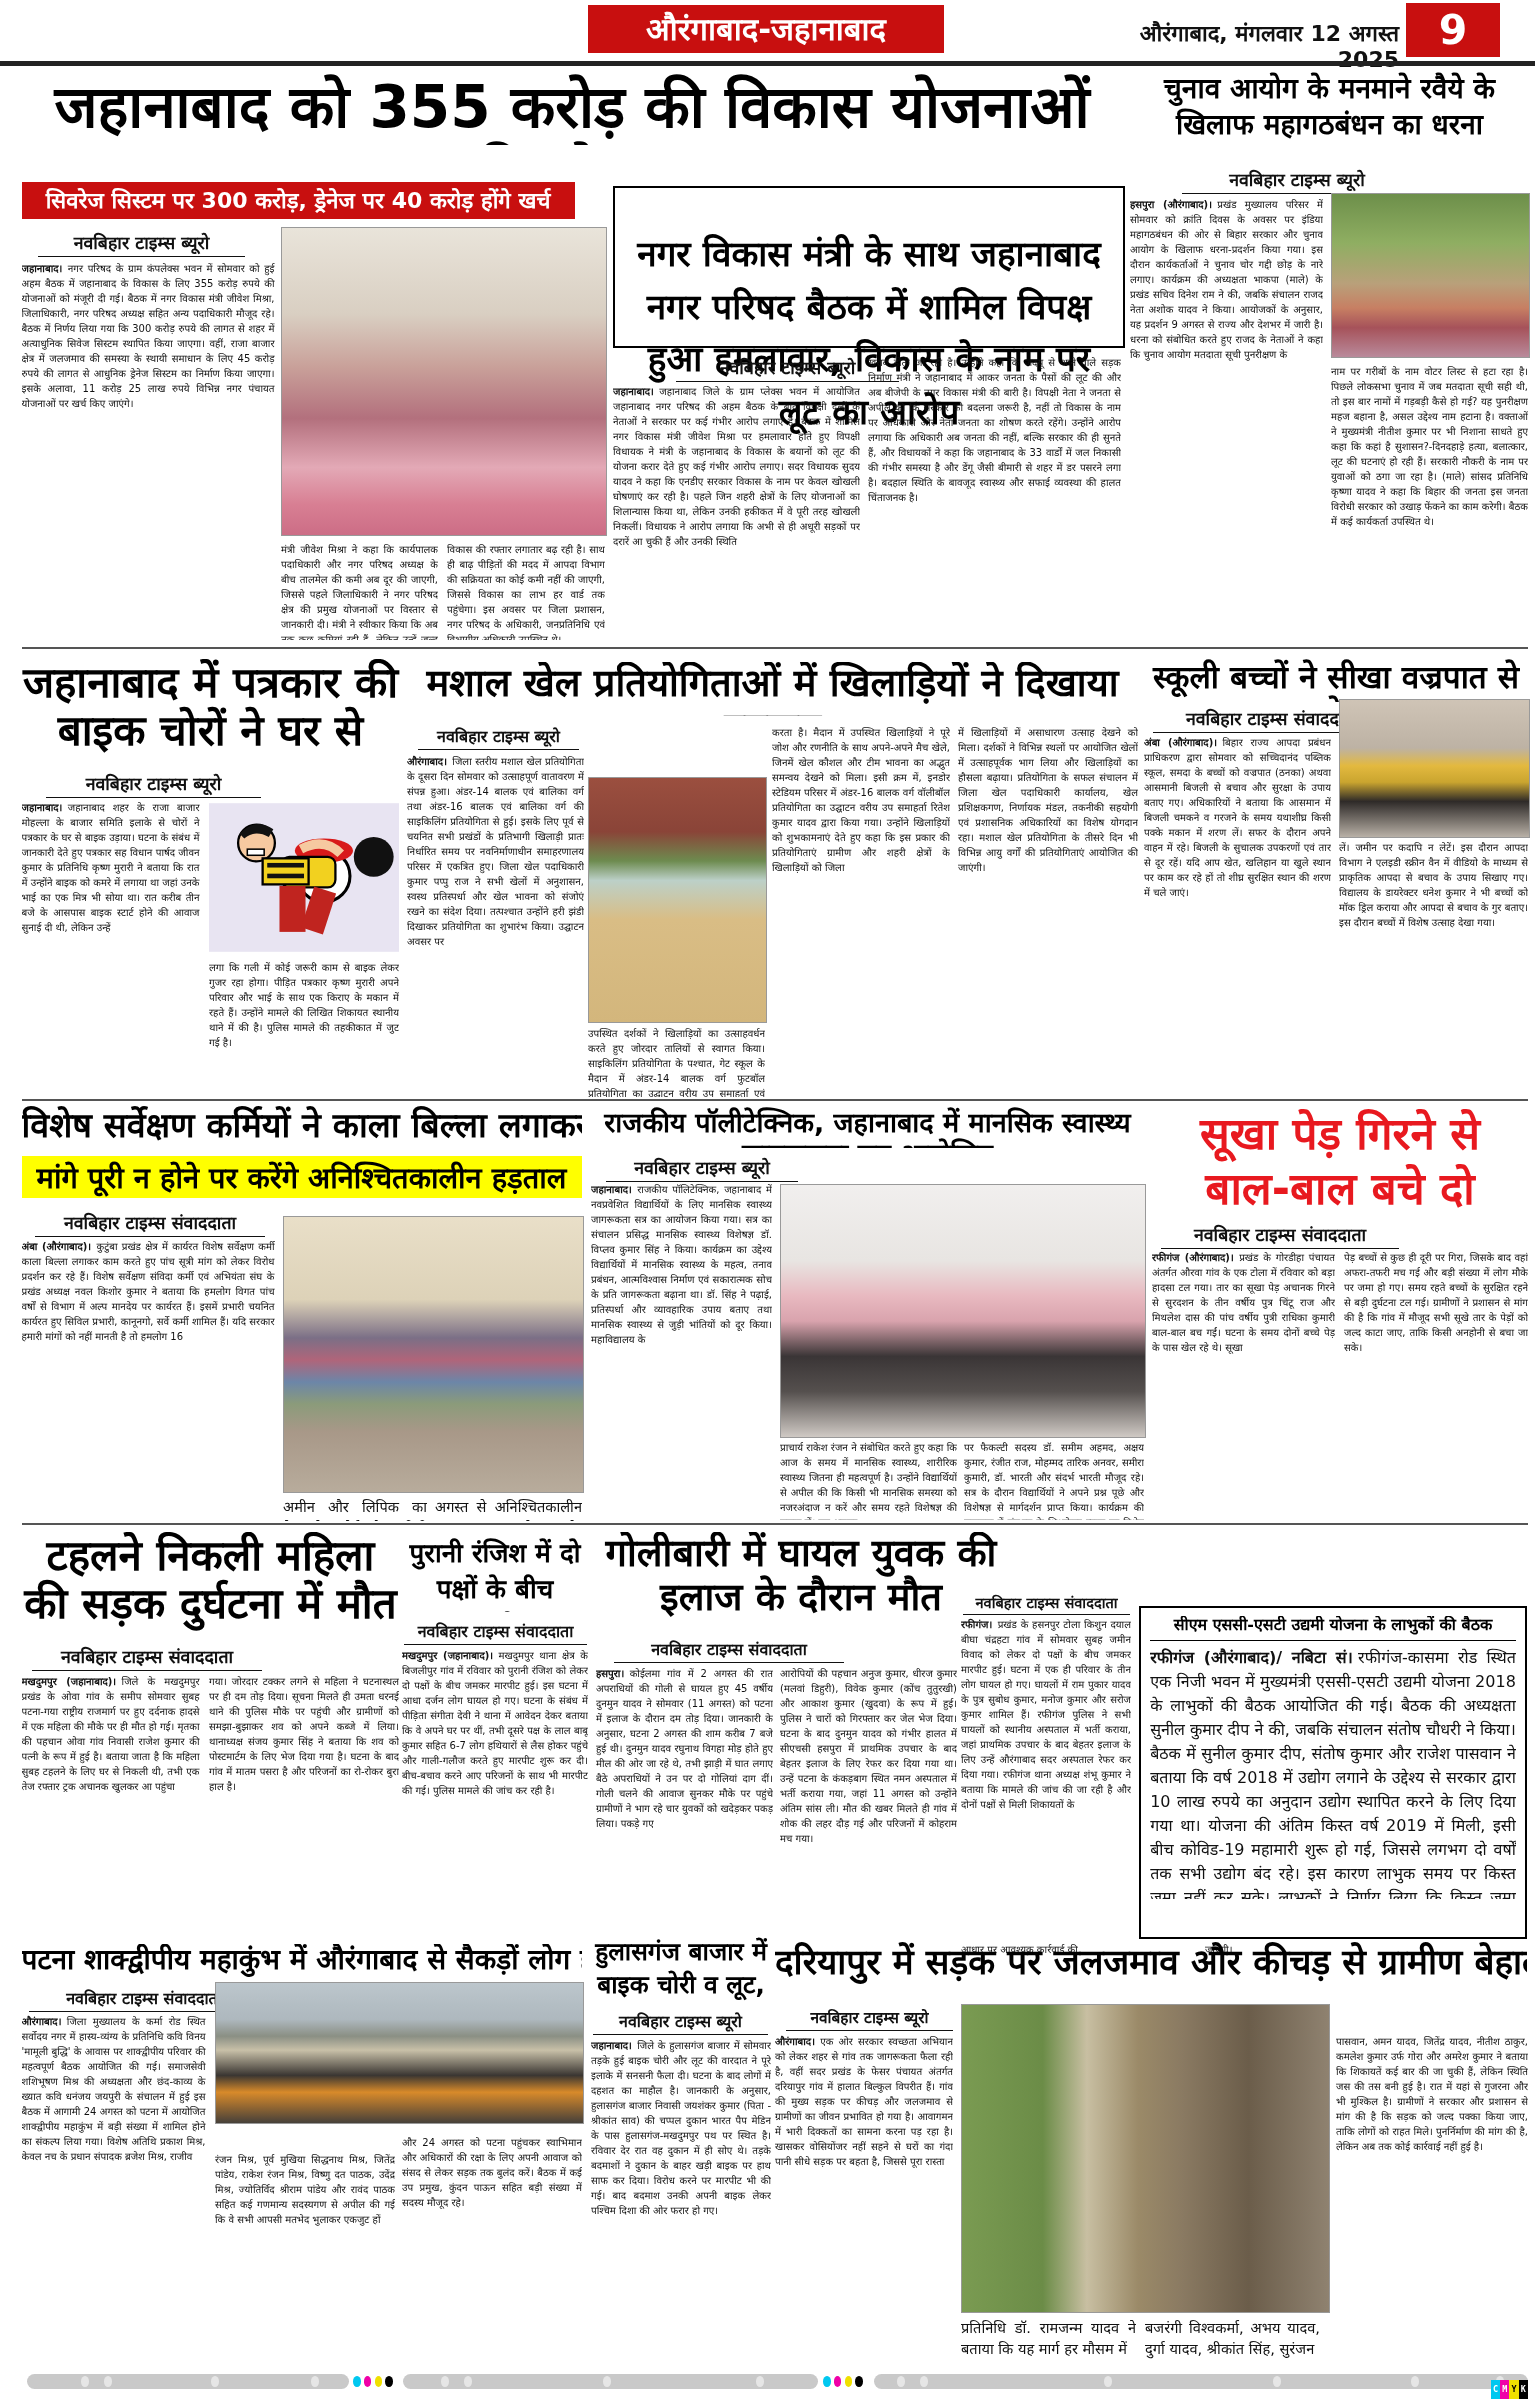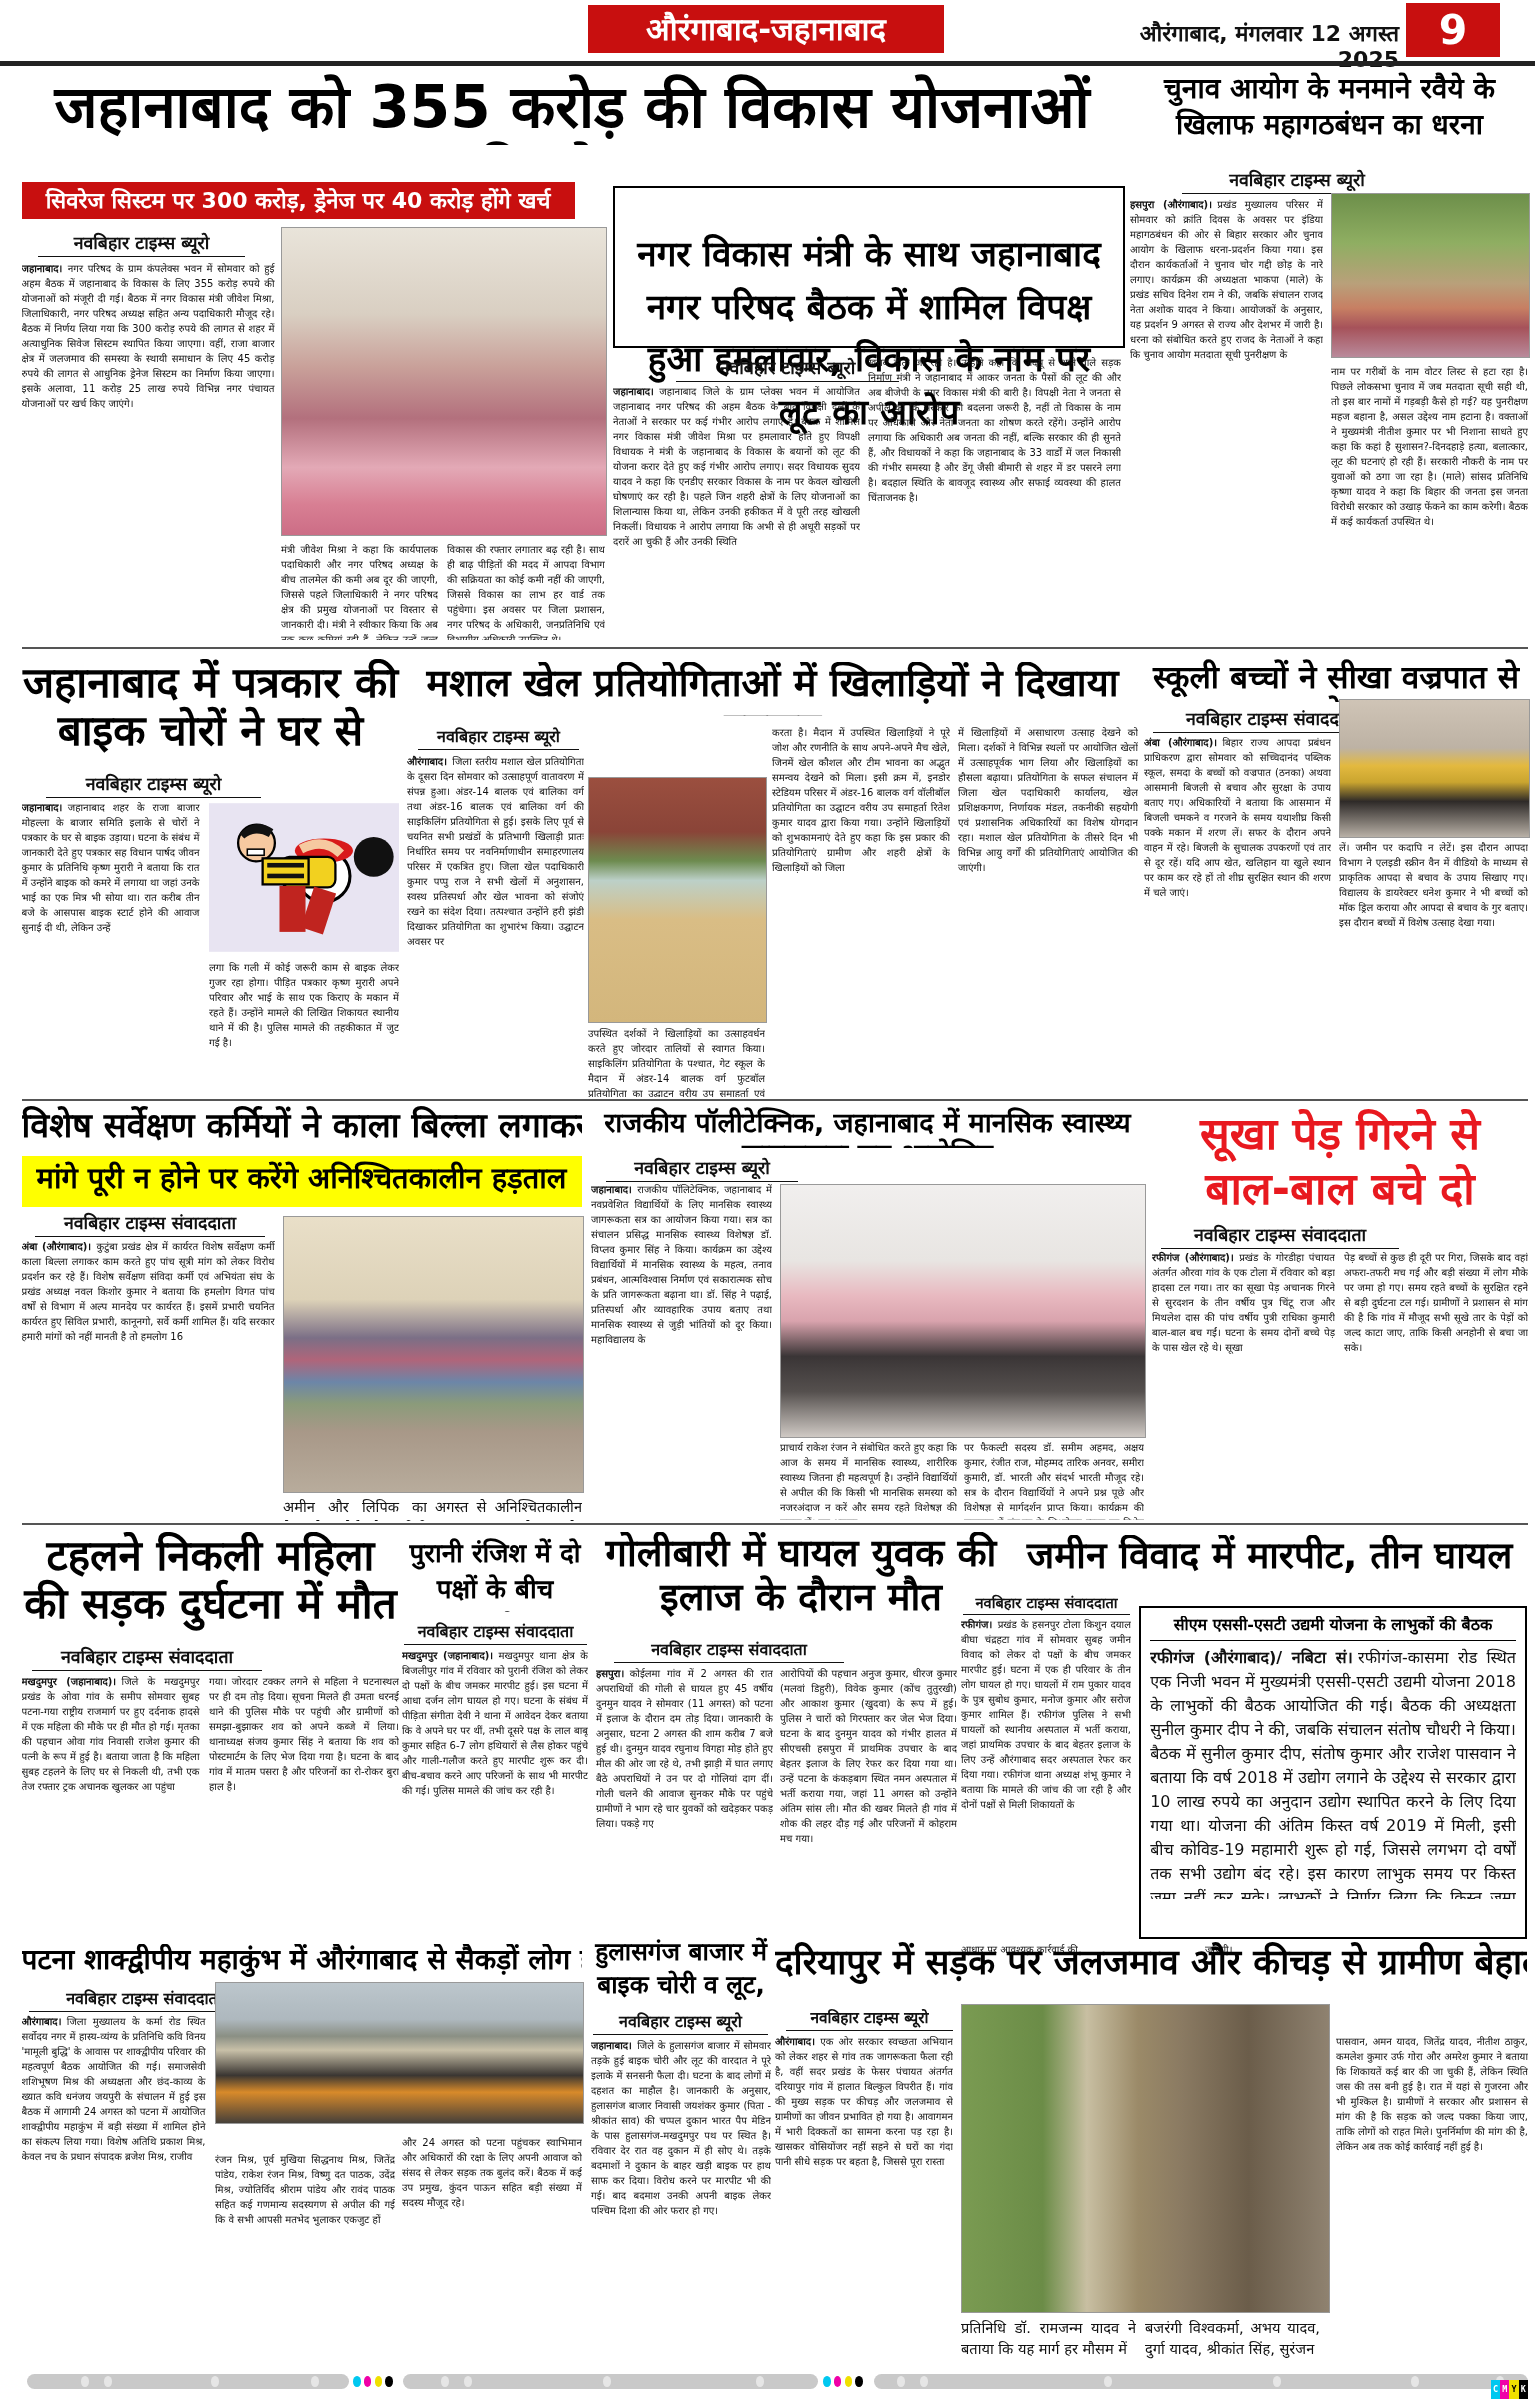--- a/index.html
+++ b/index.html
@@ -98,21 +98,21 @@
   <div class="abs hl" style="left:1144px;top:659px;width:384px;height:43px;font-size:31.5px;">स्कूली बच्चों ने सीखा वज्रपात से बचाव के उपाय</div>
   <div class="abs byline" style="left:1153px;top:706px;width:238px;">नवबिहार टाइम्स संवाददाता</div>
   <div class="abs body" style="left:1144px;top:735px;width:187px;height:361px;"><b class="dl">अंबा (औरंगाबाद)।</b><span>बिहार राज्य आपदा प्रबंधन प्राधिकरण द्वारा सोमवार को सच्चिदानंद पब्लिक स्कूल, समदा के बच्चों को वज्रपात (ठनका) अथवा आसमानी बिजली से बचाव और सुरक्षा के उपाय बताए गए। अधिकारियों ने बताया कि आसमान में बिजली चमकने व गरजने के समय यथाशीघ्र किसी पक्के मकान में शरण लें। सफर के दौरान अपने वाहन में रहे। बिजली के सुचालक उपकरणों एवं तार से दूर रहें। यदि आप खेत, खलिहान या खुले स्थान पर काम कर रहे हों तो शीघ्र सुरक्षित स्थान की शरण में चले जाएं।</span></div>
   <div class="abs photo" style="left:1339px;top:699px;width:189px;height:137px;
               background:linear-gradient(180deg,#cfc4b6 0%,#bdb2a4 35%,#e3b93f 48%,#caa52f 60%,#2e2a28 74%,#b8b0a6 100%);"></div>
   <div class="abs body" style="left:1339px;top:840px;width:189px;height:256px;">लें। जमीन पर कदापि न लेटें। इस दौरान आपदा विभाग ने एलइडी स्क्रीन वैन में वीडियो के माध्यम से प्राकृतिक आपदा से बचाव के उपाय सिखाए गए। विद्यालय के डायरेक्टर धनेश कुमार ने भी बच्चों को मॉक ड्रिल कराया और आपदा से बचाव के गुर बताए। इस दौरान बच्चों में विशेष उत्साह देखा गया।</div>
 
   <div class="abs rule-h" style="left:21.5px;top:1099px;width:1506px;height:1.5px;background:#555;"></div>
 
   <div class="abs hl" style="left:21.5px;top:1106px;width:560px;height:43px;font-size:34px;white-space:nowrap;">विशेष सर्वेक्षण कर्मियों ने काला बिल्ला लगाकर किया प्रदर्शन</div>
-  <div class="abs yellowstrip" style="left:21.5px;top:1156px;width:560px;height:51px;font-size:29px;line-height:45px;"><span>मांगे पूरी न होने पर करेंगे अनिश्चितकालीन हड़ताल</span></div>
+  <div class="abs yellowstrip" style="left:21.5px;top:1156px;width:560px;height:42px;font-size:29px;line-height:45px;"><span>मांगे पूरी न होने पर करेंगे अनिश्चितकालीन हड़ताल</span></div>
   <div class="abs byline" style="left:35px;top:1210px;width:230px;">नवबिहार टाइम्स संवाददाता</div>
   <div class="abs body" style="left:21.5px;top:1239px;width:253px;height:281px;"><b class="dl">अंबा (औरंगाबाद)।</b><span>कुटुंबा प्रखंड क्षेत्र में कार्यरत विशेष सर्वेक्षण कर्मी काला बिल्ला लगाकर काम करते हुए पांच सूत्री मांग को लेकर विरोध प्रदर्शन कर रहे हैं। विशेष सर्वेक्षण संविदा कर्मी एवं अभियंता संघ के प्रखंड अध्यक्ष नवल किशोर कुमार ने बताया कि हमलोग विगत पांच वर्षों से विभाग में अल्प मानदेय पर कार्यरत हैं। इसमें प्रभारी चयनित कार्यरत हुए सिविल प्रभारी, कानूनगो, सर्वे कर्मी शामिल हैं। यदि सरकार हमारी मांगों को नहीं मानती है तो हमलोग 16</span></div>
   <div class="abs photo" style="left:283px;top:1216px;width:299px;height:275px;
               background:linear-gradient(180deg,#e9dfc8 0%,#ddd2b8 30%,#7b6f86 44%,#b0657a 52%,#6c86a8 60%,#8b9b7a 68%,#a89888 78%,#b8ac9c 100%);"></div>
   <div class="abs smallbody" style="left:283px;top:1496px;width:144px;height:24.6px;">अमीन और लिपिक का वेतन ऐड़, जेई और यूडीसी के बराबर किया जाए।</div>
   <div class="abs smallbody" style="left:435px;top:1496px;width:147px;height:24.6px;">अगस्त से अनिश्चितकालीन हड़ताल पर चले जाएंगे। प्रदर्शन में सभी कर्मी शामिल थे।</div>
 
   <div class="abs hl" style="left:591px;top:1107px;width:553px;height:41px;font-size:27px;">राजकीय पॉलीटेक्निक, जहानाबाद में मानसिक स्वास्थ्य जागरूकता सत्र आयोजित</div>
   <div class="abs byline" style="left:606px;top:1155px;width:192px;">नवबिहार टाइम्स ब्यूरो</div>
   <div class="abs body" style="left:591px;top:1182px;width:181px;height:338px;"><b class="dl">जहानाबाद।</b><span>राजकीय पॉलिटेक्निक, जहानाबाद में नवप्रवेशित विद्यार्थियों के लिए मानसिक स्वास्थ्य जागरूकता सत्र का आयोजन किया गया। सत्र का संचालन प्रसिद्ध मानसिक स्वास्थ्य विशेषज्ञ डॉ. विप्लव कुमार सिंह ने किया। कार्यक्रम का उद्देश्य विद्यार्थियों में मानसिक स्वास्थ्य के महत्व, तनाव प्रबंधन, आत्मविश्वास निर्माण एवं सकारात्मक सोच के प्रति जागरूकता बढ़ाना था। डॉ. सिंह ने पढ़ाई, प्रतिस्पर्धा और व्यावहारिक उपाय बताए तथा मानसिक स्वास्थ्य से जुड़ी भांतियों को दूर किया। महाविद्यालय के</span></div>
@@ -135,21 +135,20 @@
 
   <div class="abs hl" style="left:402px;top:1535px;width:186px;height:77px;font-size:26px;line-height:1.4;">पुरानी रंजिश में दो पक्षों के बीच मारपीट</div>
   <div class="abs byline" style="left:404px;top:1620px;width:183px;font-size:16px;">नवबिहार टाइम्स संवाददाता</div>
   <div class="abs body" style="left:402px;top:1648px;width:186px;height:316px;"><b class="dl">मखदुमपुर (जहानाबाद)।</b><span>मखदुमपुर थाना क्षेत्र के बिजलीपुर गांव में रविवार को पुरानी रंजिश को लेकर दो पक्षों के बीच जमकर मारपीट हुई। इस घटना में आधा दर्जन लोग घायल हो गए। घटना के संबंध में पीड़िता संगीता देवी ने थाना में आवेदन देकर बताया कि वे अपने घर पर थीं, तभी दूसरे पक्ष के लाल बाबू कुमार सहित 6-7 लोग हथियारों से लैस होकर पहुंचे और गाली-गलौज करते हुए मारपीट शुरू कर दी। बीच-बचाव करने आए परिजनों के साथ भी मारपीट की गई। पुलिस मामले की जांच कर रही है।</span></div>
 
   <div class="abs hl" style="left:596px;top:1532px;width:410px;height:101px;font-size:38px;">गोलीबारी में घायल युवक की इलाज के दौरान मौत</div>
   <div class="abs byline" style="left:614px;top:1638px;width:230px;font-size:16px;">नवबिहार टाइम्स संवाददाता</div>
   <div class="abs body" style="left:596px;top:1666px;width:177px;height:298px;"><b class="dl">हसपुरा।</b><span>कोईलमा गांव में 2 अगस्त की रात अपराधियों की गोली से घायल हुए 45 वर्षीय दुनमुन यादव ने सोमवार (11 अगस्त) को पटना में इलाज के दौरान दम तोड़ दिया। जानकारी के अनुसार, घटना 2 अगस्त की शाम करीब 7 बजे हुई थी। दुनमुन यादव रघुनाथ विगहा मोड़ होते हुए मील की ओर जा रहे थे, तभी झाड़ी में घात लगाए बैठे अपराधियों ने उन पर दो गोलियां दाग दीं। गोली चलने की आवाज सुनकर मौके पर पहुंचे ग्रामीणों ने भाग रहे चार युवकों को खदेड़कर पकड़ लिया। पकड़े गए</span></div>
   <div class="abs body" style="left:780px;top:1666px;width:177px;height:298px;">आरोपियों की पहचान अनुज कुमार, धीरज कुमार (मलवां डिहुरी), विवेक कुमार (कोंच तुतुरखी) और आकाश कुमार (खुदवा) के रूप में हुई। पुलिस ने चारों को गिरफ्तार कर जेल भेज दिया। घटना के बाद दुनमुन यादव को गंभीर हालत में सीएचसी हसपुरा में प्राथमिक उपचार के बाद बेहतर इलाज के लिए रेफर कर दिया गया था। उन्हें पटना के कंकड़बाग स्थित नमन अस्पताल में भर्ती कराया गया, जहां 11 अगस्त को उन्होंने अंतिम सांस ली। मौत की खबर मिलते ही गांव में शोक की लहर दौड़ गई और परिजनों में कोहराम मच गया।</div>
 
-  <div class="abs hl" style="left:1013px;top:1535px;width:513px;height:48px;font-size:37px;white-space:nowrap;">जमीन विवाद में मारपीट, तीन घायल</div>
   <div class="abs byline" style="left:963px;top:1592px;width:167px;font-size:14.6px;">नवबिहार टाइम्स संवाददाता</div>
   <div class="abs body" style="left:961px;top:1617px;width:170px;height:322px;"><b class="dl">रफीगंज।</b><span>प्रखंड के हसनपुर टोला किशुन दयाल बीघा चंद्रहटा गांव में सोमवार सुबह जमीन विवाद को लेकर दो पक्षों के बीच जमकर मारपीट हुई। घटना में एक ही परिवार के तीन लोग घायल हो गए। घायलों में राम पुकार यादव के पुत्र सुबोध कुमार, मनोज कुमार और सरोज कुमार शामिल हैं। रफीगंज पुलिस ने सभी घायलों को स्थानीय अस्पताल में भर्ती कराया, जहां प्राथमिक उपचार के बाद बेहतर इलाज के लिए उन्हें औरंगाबाद सदर अस्पताल रेफर कर दिया गया। रफीगंज थाना अध्यक्ष शंभू कुमार ने बताया कि मामले की जांच की जा रही है और दोनों पक्षों से मिली शिकायतों के</span></div>
   <div class="abs body" style="left:961px;top:1942px;width:567px;height:21.5px;white-space:pre;">आधार पर आवश्यक कार्रवाई की                                        जाएगी।</div>
 
   <div class="abs boxart" style="left:1139px;top:1606px;width:384px;height:329px;background:#fff;">
     <div class="hl" style="margin:7.7px 9.2px 4.6px;font-size:16px;border-bottom:1.5px solid #000;padding-bottom:6.1px;">सीएम एससी-एसटी उद्यमी योजना के लाभुकों की बैठक</div>
     <div class="body" style="margin:3.1px 9.2px;height:253px;font-size:16px;"><b class="dl">रफीगंज (औरंगाबाद)/ नबिटा सं।</b><span>रफीगंज-कासमा रोड स्थित एक निजी भवन में मुख्यमंत्री एससी-एसटी उद्यमी योजना 2018 के लाभुकों की बैठक आयोजित की गई। बैठक की अध्यक्षता सुनील कुमार दीप ने की, जबकि संचालन संतोष चौधरी ने किया। बैठक में सुनील कुमार दीप, संतोष कुमार और राजेश पासवान ने बताया कि वर्ष 2018 में उद्योग लगाने के उद्देश्य से सरकार द्वारा 10 लाख रुपये का अनुदान उद्योग स्थापित करने के लिए दिया गया था। योजना की अंतिम किस्त वर्ष 2019 में मिली, इसी बीच कोविड-19 महामारी शुरू हो गई, जिससे लगभग दो वर्षों तक सभी उद्योग बंद रहे। इस कारण लाभुक समय पर किस्त जमा नहीं कर सके। लाभुकों ने निर्णय लिया कि किस्त जमा करने की अवधि बढ़ाने की मांग सरकार से की जाएगी। बैठक में बड़ी संख्या में लाभुक उपस्थित रहे।</span></div>
   </div>
 
   <div class="abs hl" style="left:21.5px;top:1944px;width:560px;height:35px;font-size:28px;white-space:nowrap;">पटना शाक्द्वीपीय महाकुंभ में औरंगाबाद से सैकड़ों लोग होंगे शामिल</div>

